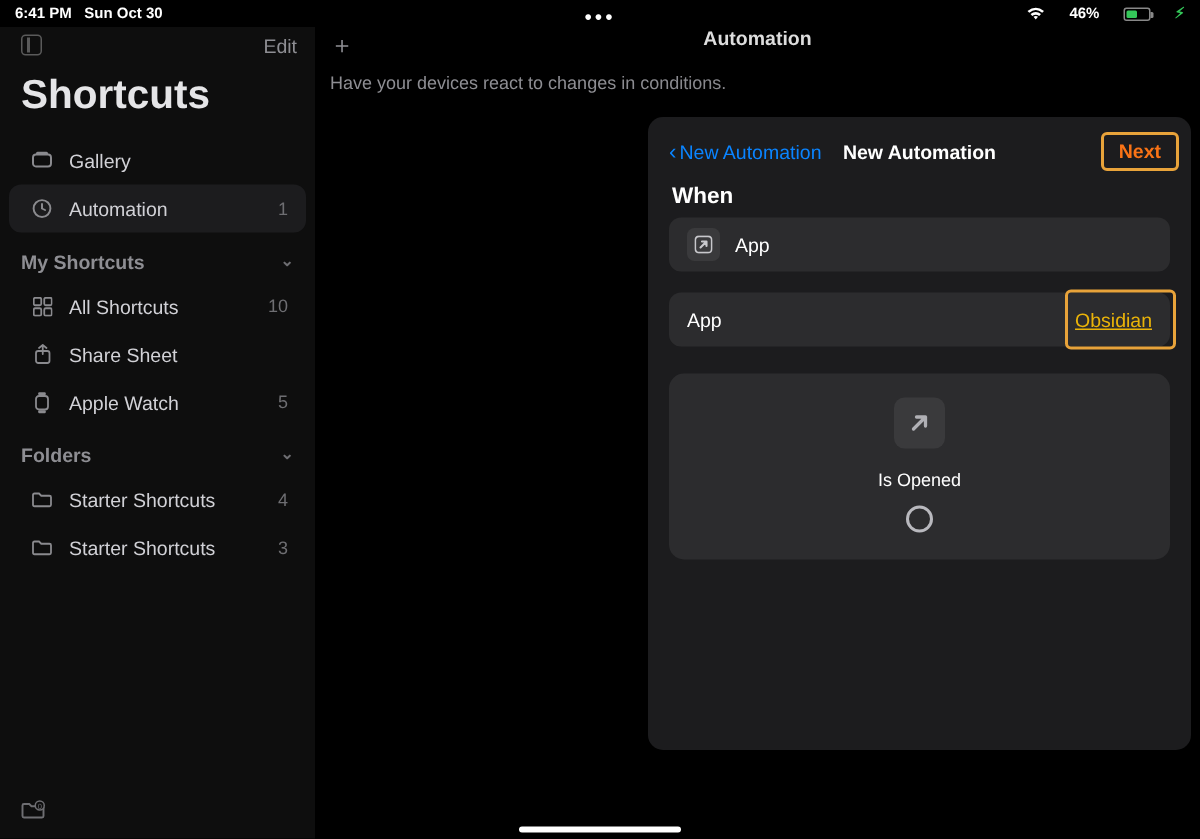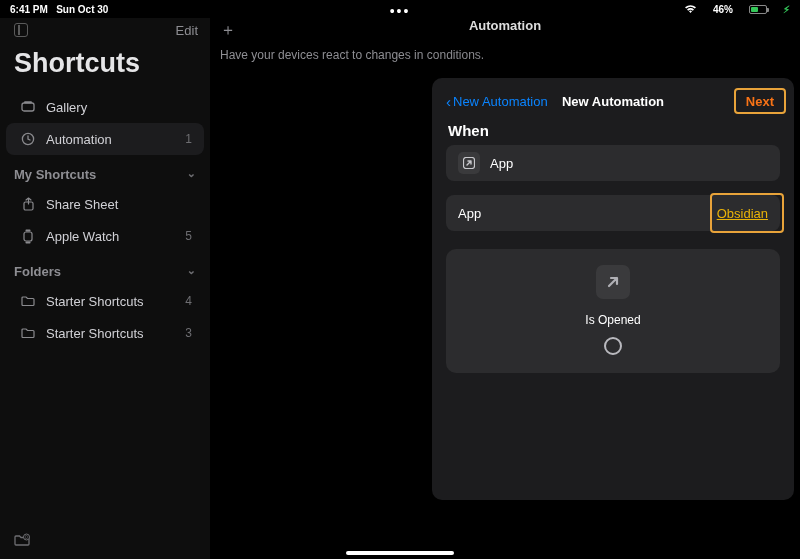--- a/index.html
+++ b/index.html
@@ -104,20 +104,32 @@
       <span>Automation</span>
       <span class="nav-count">1</span>
     </div>
 
     <div class="nav-heading">
       <span>My Shortcuts</span>
       <span class="chev-ico">⌄</span>
     </div>
     <div class="nav-item">
       <span class="nav-ico">
+        <svg width="13" height="13" viewBox="0 0 13 13">
+            <rect x="0.5" y="0.5" width="5" height="5" rx="1" fill="none" stroke="#8a8a8e" stroke-width="1.2"></rect>
+            <rect x="7.5" y="0.5" width="5" height="5" rx="1" fill="none" stroke="#8a8a8e" stroke-width="1.2"></rect>
+            <rect x="0.5" y="7.5" width="5" height="5" rx="1" fill="none" stroke="#8a8a8e" stroke-width="1.2"></rect>
+            <rect x="7.5" y="7.5" width="5" height="5" rx="1" fill="none" stroke="#8a8a8e" stroke-width="1.2"></rect>
+          </svg>
+      </span>
+      <span>All Shortcuts</span>
+      <span class="nav-count">10</span>
+    </div>
+    <div class="nav-item">
+      <span class="nav-ico">
         <svg width="13" height="14" viewBox="0 0 13 14">
             <rect x="2" y="5" width="9" height="8" rx="1.5" fill="none" stroke="#8a8a8e" stroke-width="1.2"></rect>
             <path d="M6.5 1v6M4 3l2.5-2 2.5 2" fill="none" stroke="#8a8a8e" stroke-width="1.2" stroke-linecap="round" stroke-linejoin="round"></path>
           </svg>
       </span>
       <span>Share Sheet</span>
     </div>
     <div class="nav-item">
       <span class="nav-ico">
         <svg width="12" height="15" viewBox="0 0 12 15">

